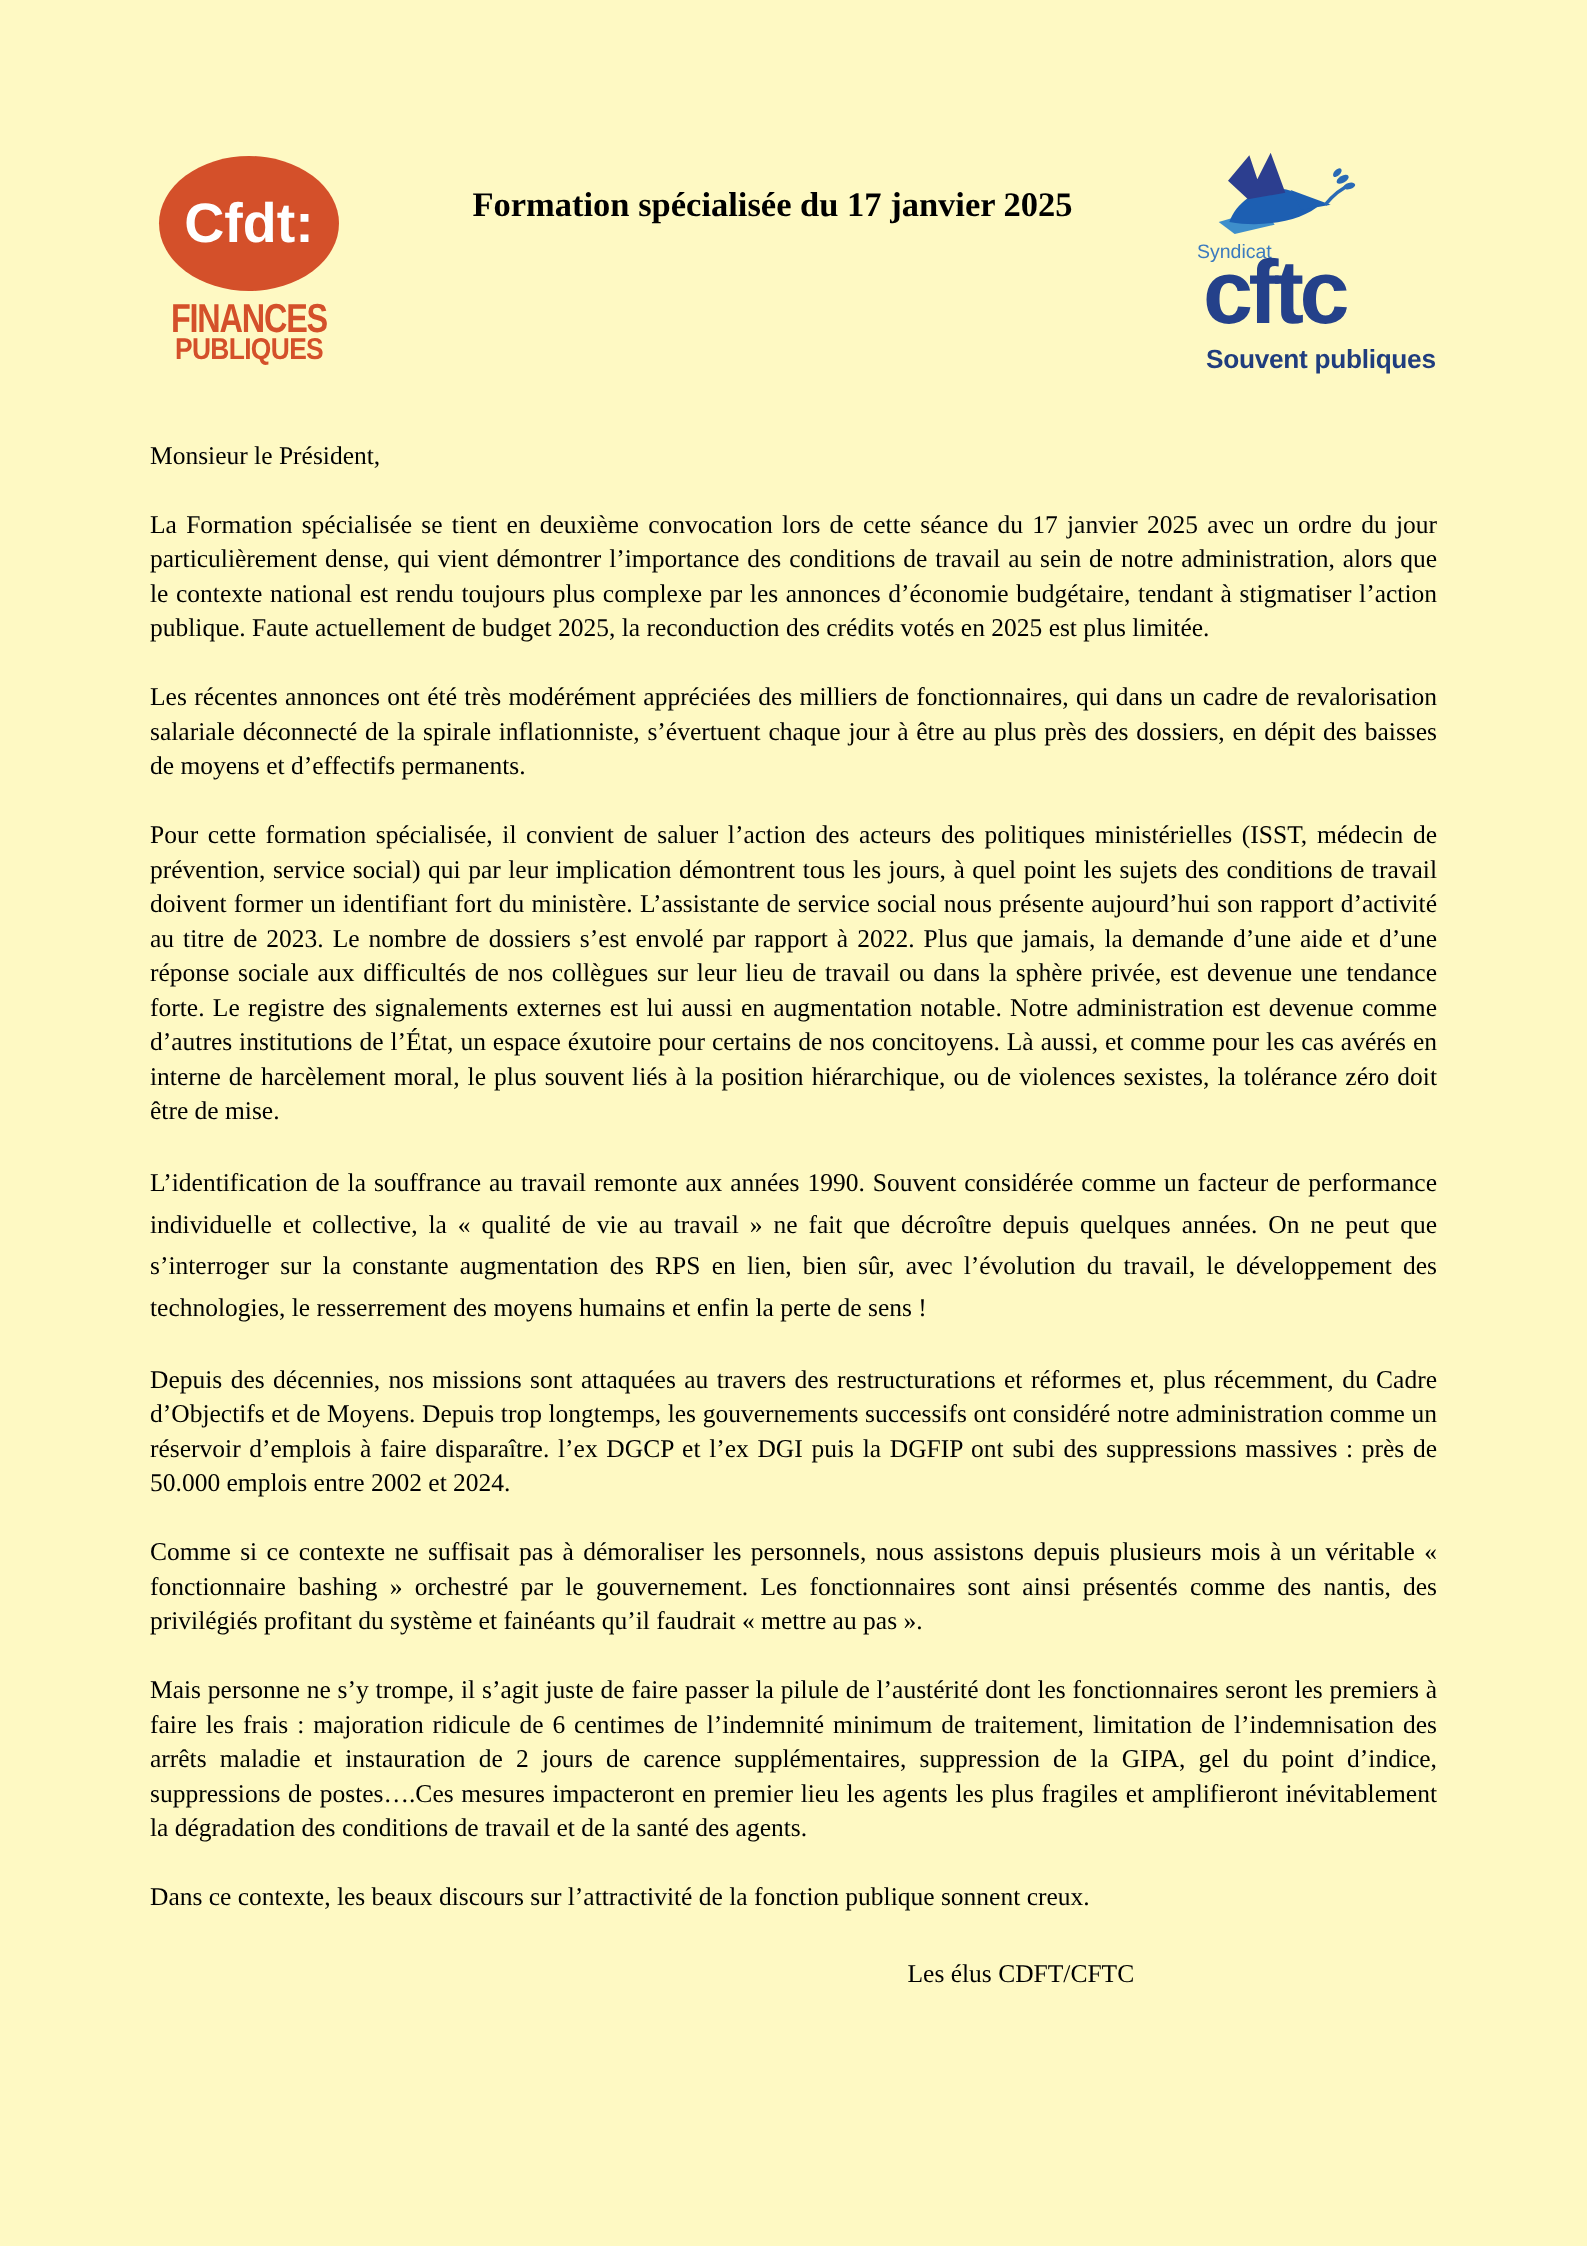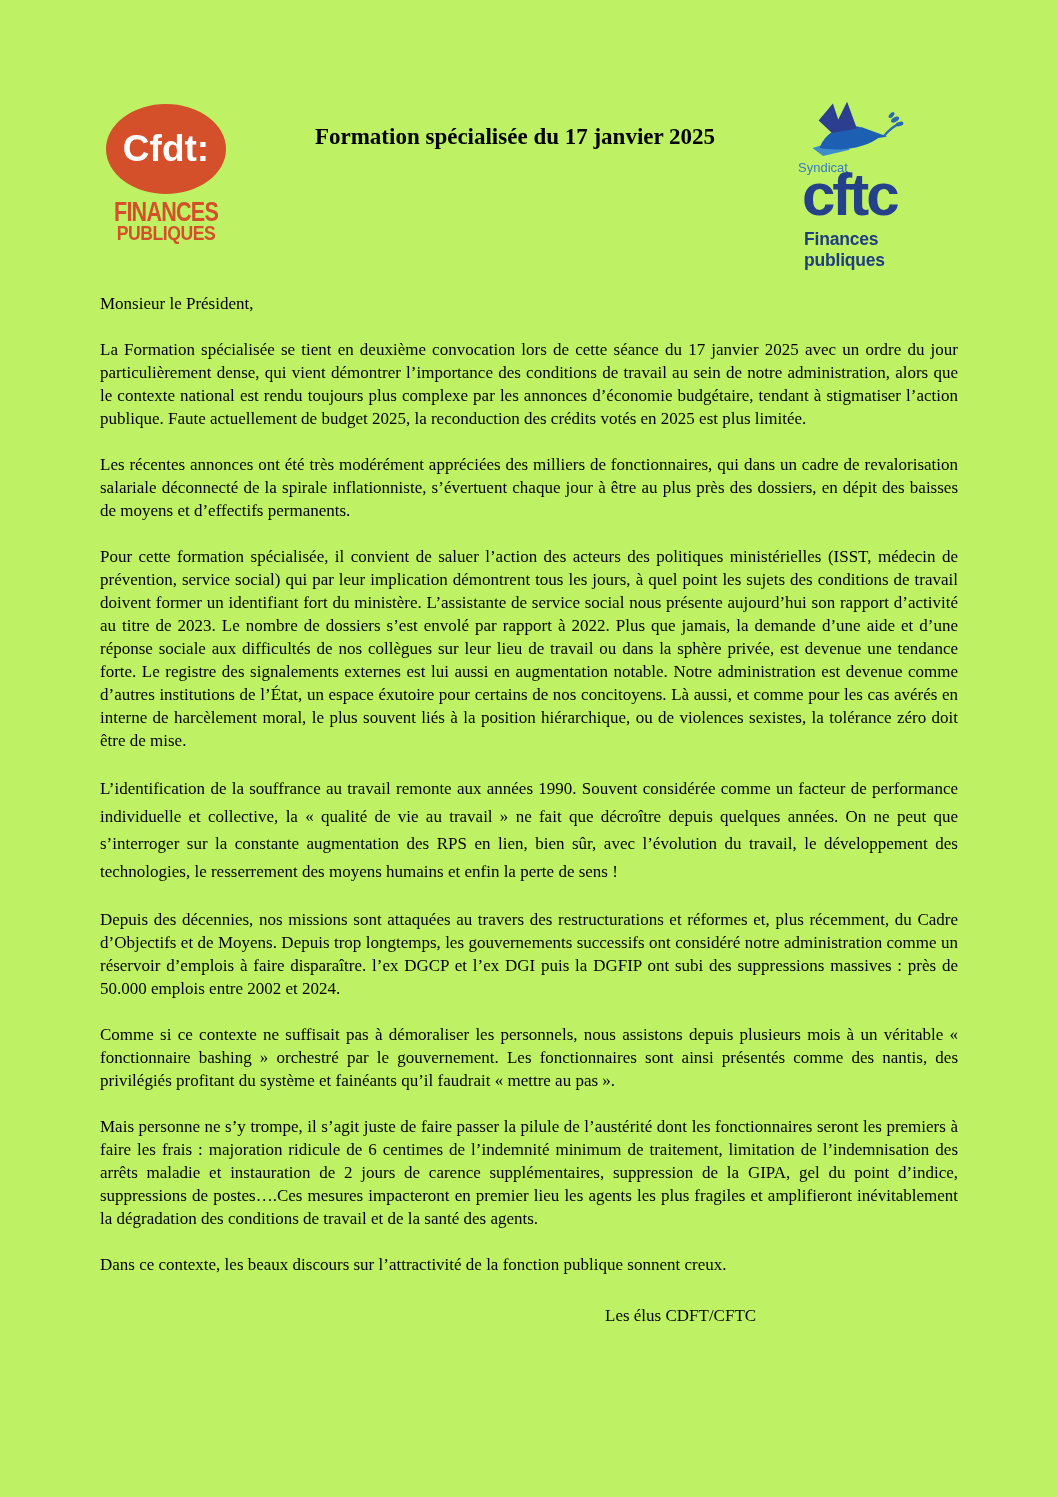--- a/index.html
+++ b/index.html
@@ -1,20 +1,20 @@
 <!DOCTYPE html>
 <html lang="fr"><head>
 <meta charset="utf-8">
 <style>
   html, body { margin: 0; padding: 0; background: #ffffff; }
   .page {
     width: 1058px;
     min-height: 1497px;
     margin: 0 auto;
-    background: #bef264;
+    background: #fef9c3;
     box-sizing: border-box;
     padding: 100px 100px 40px 100px;
     font-family: "Liberation Serif", "DejaVu Serif", serif;
     color: #000;
   }
 
   
   .letterhead { display: flex; align-items: flex-start; height: 152px; margin-bottom: 40px; }
 
   .cfdt-logo { width: 132px; flex: none; text-align: center; font-family: "Liberation Sans", sans-serif; }
@@ -87,21 +87,21 @@
         <path d="M14,54 C22,32 48,24 63,32 L82,41 C70,52 42,59 14,54 Z" fill="#1d5fb2"></path>
         <polygon points="13,23 29,4 35,22 45,2 56,32 28,37" fill="#2c3e8f"></polygon>
         <polygon points="60,30 90,41 68,45" fill="#1d5fb2"></polygon>
         <path d="M86,41 q9,-11 19,-15" stroke="#2a6ab5" stroke-width="2.5" fill="none"></path>
         <ellipse cx="99" cy="22" rx="5" ry="2.6" fill="#2a6ab5" transform="rotate(-30 99 22)"></ellipse>
         <ellipse cx="104" cy="27" rx="4.5" ry="2.4" fill="#2a6ab5" transform="rotate(-15 104 27)"></ellipse>
         <ellipse cx="95" cy="17" rx="4" ry="2.2" fill="#2a6ab5" transform="rotate(-45 95 17)"></ellipse>
       </svg>
       <div class="cftc-syndicat">Syndicat</div>
       <div class="cftc-word">cftc</div>
-      <div class="cftc-sub">Finances publiques</div>
+      <div class="cftc-sub">Souvent publiques</div>
     </div>
 
   </header>
 
   <main>
     <p class="salutation">Monsieur le Président,</p>
     <div id="paragraphs">
         <p class="para">La Formation spécialisée se tient en deuxième convocation lors de cette séance du 17 janvier 2025 avec un ordre du jour particulièrement dense, qui vient démontrer l’importance des conditions de travail au sein de notre administration, alors que le contexte national est rendu toujours plus complexe par les annonces d’économie budgétaire, tendant à stigmatiser l’action publique. Faute actuellement de budget 2025, la reconduction des crédits votés en 2025 est plus limitée.</p>
         <p class="para">Les récentes annonces ont été très modérément appréciées des milliers de fonctionnaires, qui dans un cadre de revalorisation salariale déconnecté de la spirale inflationniste, s’évertuent chaque jour à être au plus près des dossiers, en dépit des baisses de moyens et d’effectifs permanents.</p>
         <p class="para">Pour cette formation spécialisée, il convient de saluer l’action des acteurs des politiques ministérielles (ISST, médecin de prévention, service social) qui par leur implication démontrent tous les jours, à quel point les sujets des conditions de travail doivent former un identifiant fort du ministère. L’assistante de service social nous présente aujourd’hui son rapport d’activité au titre de 2023. Le nombre de dossiers s’est envolé par rapport à 2022. Plus que jamais, la demande d’une aide et d’une réponse sociale aux difficultés de nos collègues sur leur lieu de travail ou dans la sphère privée, est devenue une tendance forte. Le registre des signalements externes est lui aussi en augmentation notable. Notre administration est devenue comme d’autres institutions de l’État, un espace éxutoire pour certains de nos concitoyens. Là aussi, et comme pour les cas avérés en interne de harcèlement moral, le plus souvent liés à la position hiérarchique, ou de violences sexistes, la tolérance zéro doit être de mise.</p>

